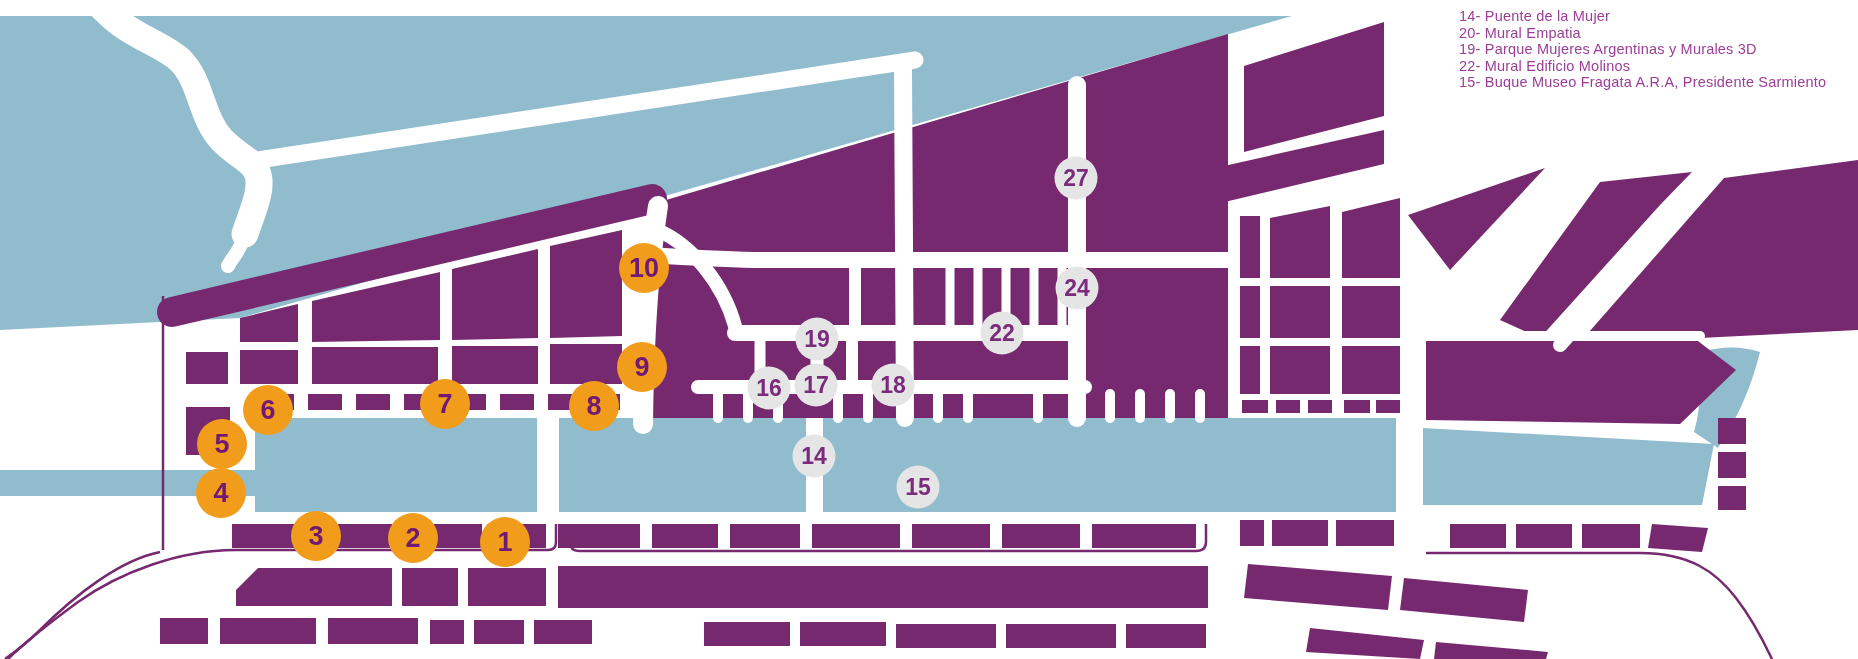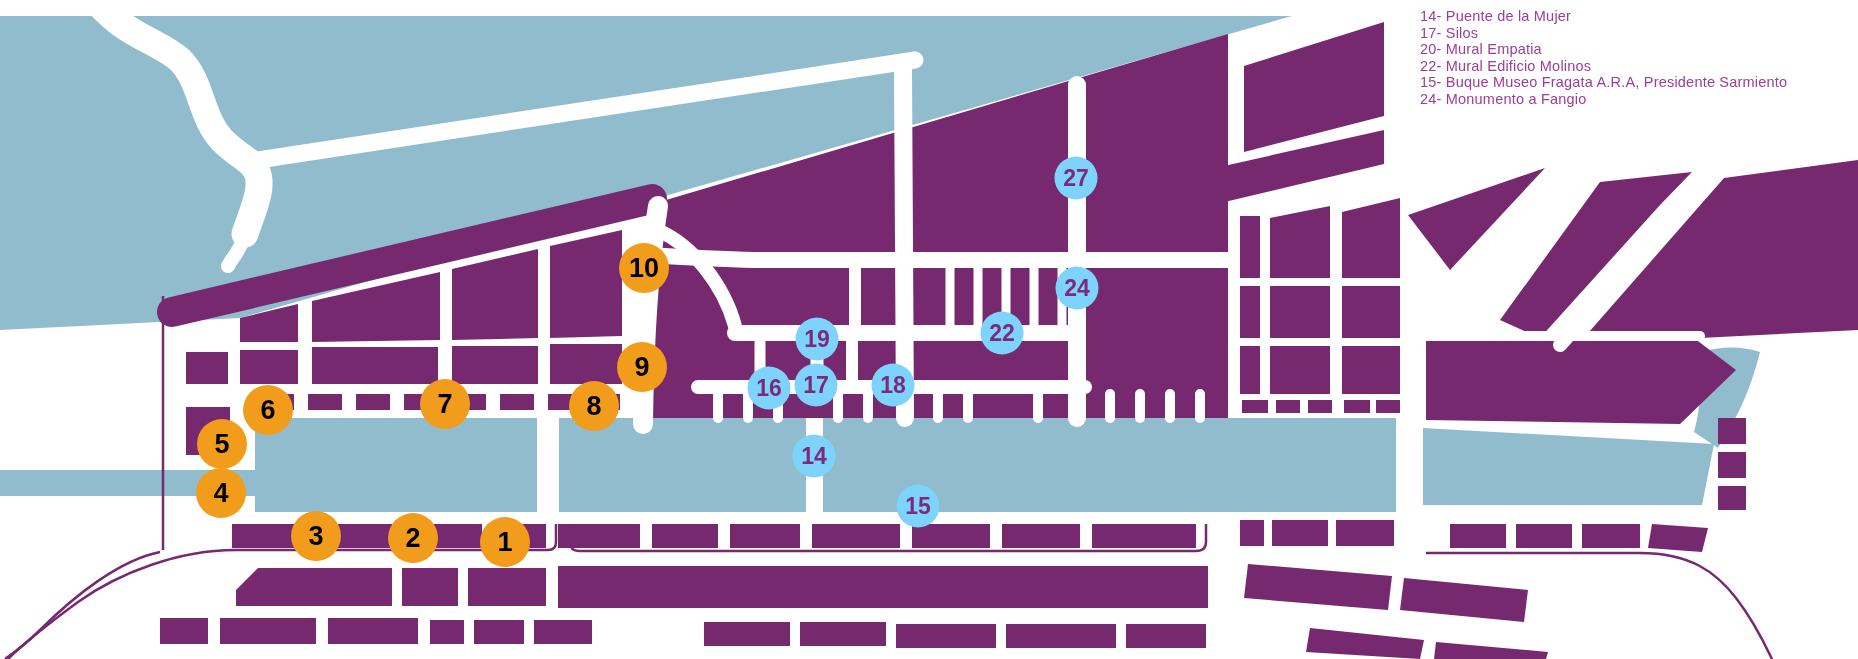--- a/index.html
+++ b/index.html
@@ -5,26 +5,26 @@
   :root{
     --purple:#76296F; --water:#90BCCE; --orange:#F29C1B;
     --mnum:#7B2B7C; --legend:#9C3E97; --bg:#FFFFFF;
   }
   html,body{margin:0;padding:0;background:var(--bg);}
   .stage{position:relative;width:1858px;height:659px;overflow:hidden;
          font-family:"Liberation Sans",sans-serif;background:var(--bg);}
   .stage svg{position:absolute;left:0;top:0;}
   .legend{position:absolute;left:1420px;top:8px;color:var(--legend);
           font-size:14.5px;line-height:16.6px;letter-spacing:.2px;white-space:nowrap;}
-  .legend-item{height:16.6px;}
+  .legend-item{height:16.6px;margin-left:39px;}
   .marker{position:absolute;border-radius:50%;display:flex;align-items:center;
           justify-content:center;font-weight:bold;transform:translate(-50%,-50%);
           cursor:pointer;user-select:none;}
-  .marker.orange{width:50px;height:50px;background:var(--orange);color:#000000;font-size:27px;}
-  .marker.white{width:43px;height:43px;background:#7dd3fc;color:var(--mnum);font-size:23px;}
+  .marker.orange{width:50px;height:50px;background:var(--orange);color:#701a75;font-size:27px;}
+  .marker.white{width:43px;height:43px;background:#e5e5e5;color:var(--mnum);font-size:23px;}
 </style>
 </head>
 <body>
 
 <div class="stage">
 
   <svg width="1858" height="659" viewBox="0 0 1858 659" aria-hidden="true">
 
     <g fill="var(--water)">
 
@@ -194,31 +194,30 @@
       <div class="marker orange" style="left: 413px; top: 538px;">2</div>
       <div class="marker orange" style="left: 316px; top: 536px;">3</div>
       <div class="marker orange" style="left: 221px; top: 493px;">4</div>
       <div class="marker orange" style="left: 222px; top: 444px;">5</div>
       <div class="marker orange" style="left: 268px; top: 410px;">6</div>
       <div class="marker orange" style="left: 445px; top: 404px;">7</div>
       <div class="marker orange" style="left: 594px; top: 406px;">8</div>
       <div class="marker orange" style="left: 642px; top: 367px;">9</div>
       <div class="marker orange" style="left: 644px; top: 268px;">10</div>
       <div class="marker white" style="left: 814px; top: 456px; text-align: right;">14</div>
-      <div class="marker white" style="left: 918px; top: 506px;">15</div>
+      <div class="marker white" style="left: 918px; top: 487px;">15</div>
       <div class="marker white" style="left: 769px; top: 388px;">16</div>
       <div class="marker white" style="left: 816px; top: 385px;">17</div>
       <div class="marker white" style="left: 893px; top: 385px;">18</div>
       <div class="marker white" style="left: 817px; top: 331px; margin-top: 8px;">19</div>
       <div class="marker white" style="left: 1002px; top: 333px;">22</div>
       <div class="marker white" style="left: 1077px; top: 288px;">24</div>
       <div class="marker white" style="left: 1076px; top: 178px;">27</div>
     </div>
 
   <div class="legend" id="legend">
       <div class="legend-item">14- Puente de la Mujer</div>
-      <div class="legend-item">17- Silos</div>
       <div class="legend-item">20- Mural Empatia</div>
+      <div class="legend-item">19- Parque Mujeres Argentinas y Murales 3D</div>
       <div class="legend-item">22- Mural Edificio Molinos</div>
       <div class="legend-item">15- Buque Museo Fragata A.R.A, Presidente Sarmiento</div>
-      <div class="legend-item">24- Monumento a Fangio</div>
     </div>
 </div>
 
 </body></html>

